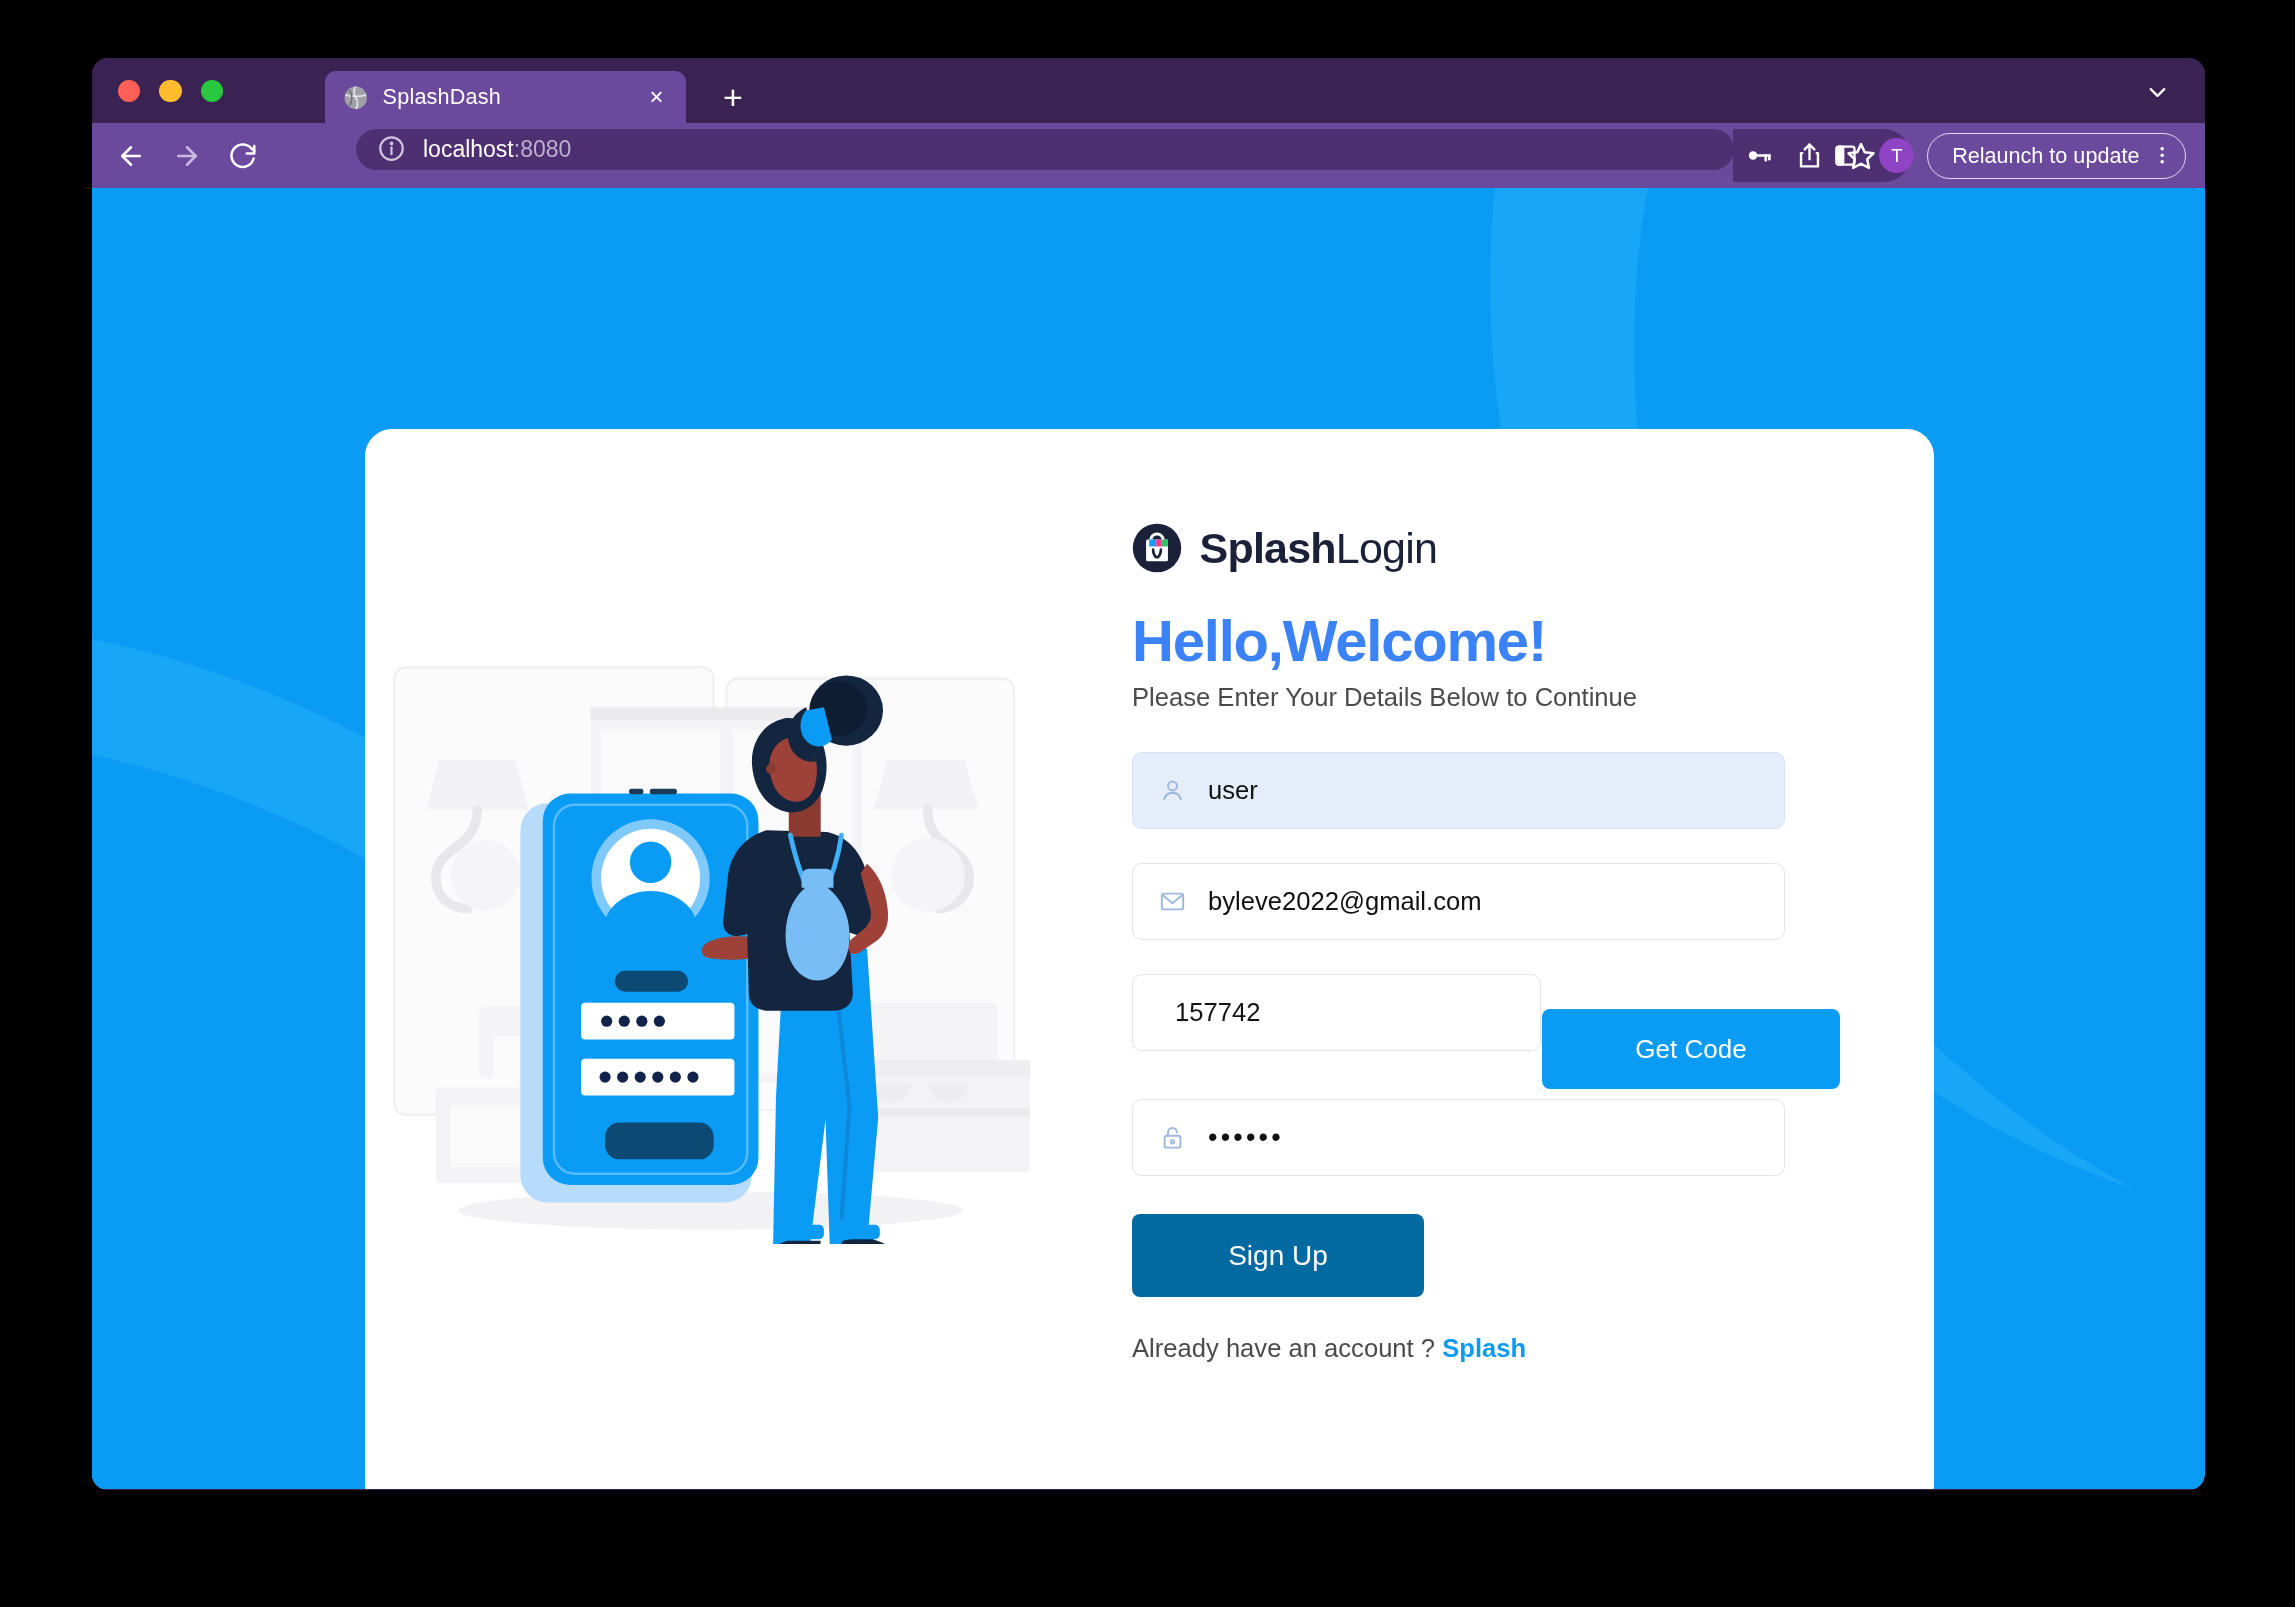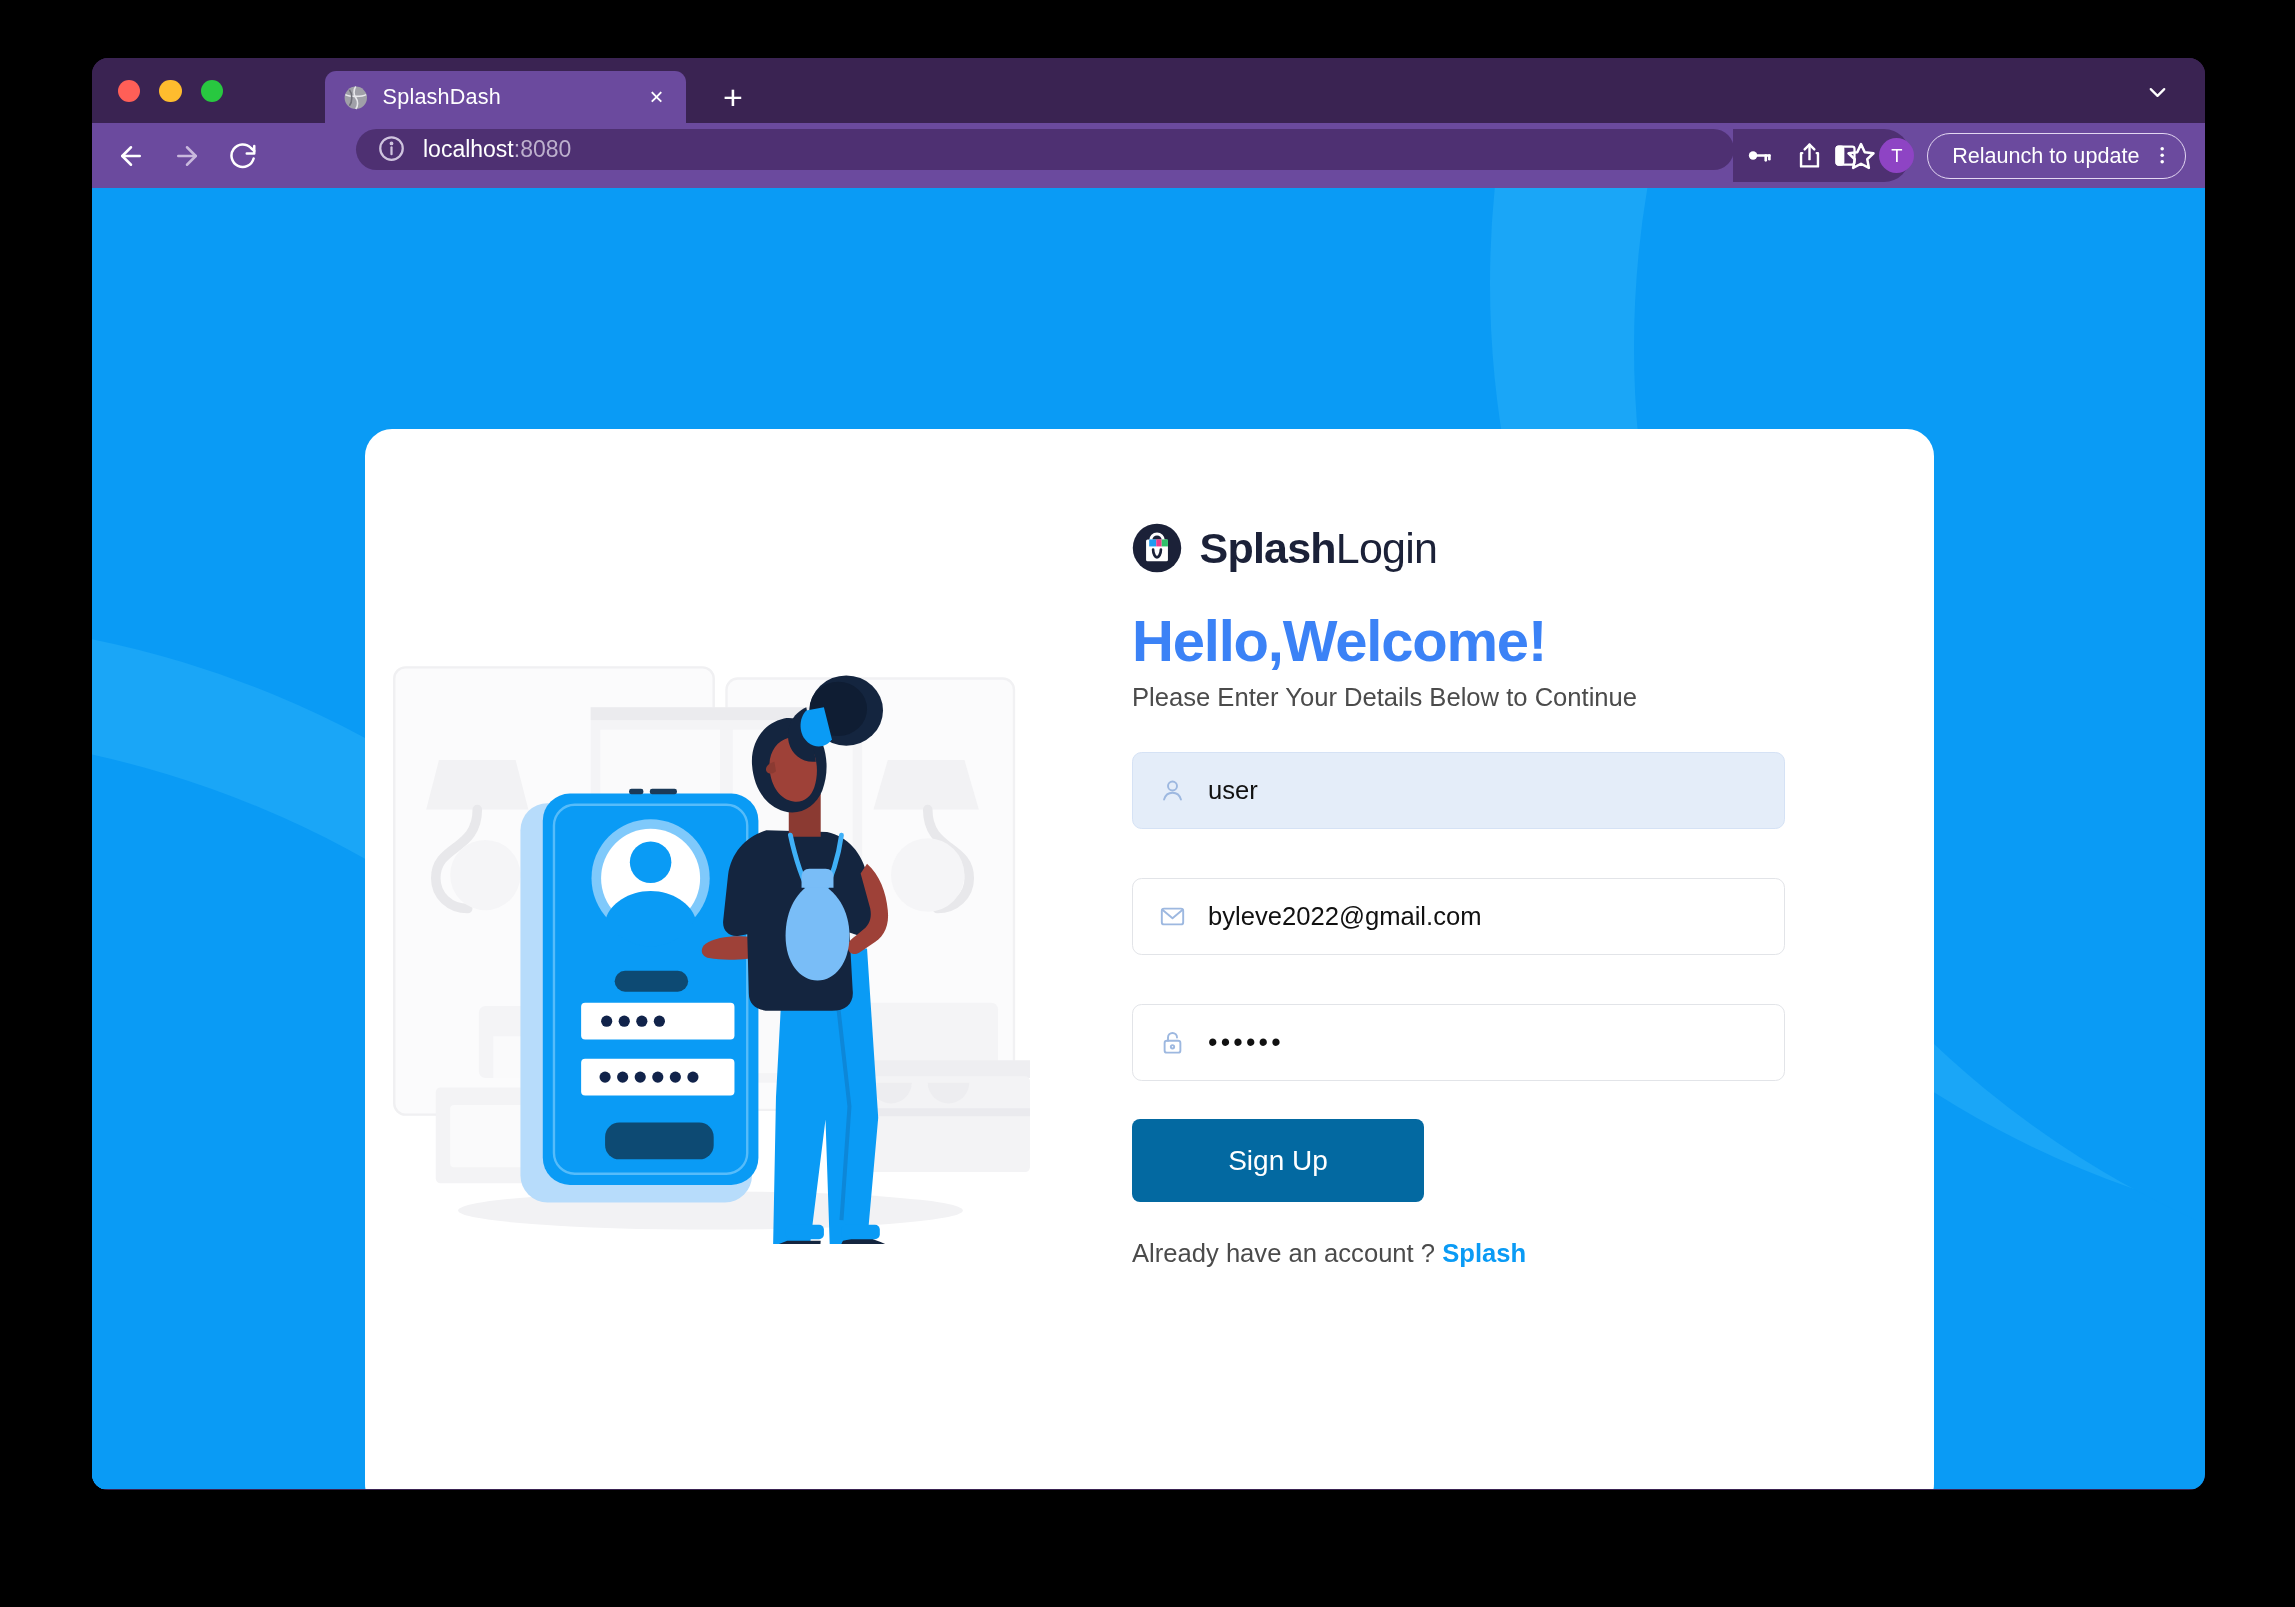--- a/index.html
+++ b/index.html
@@ -269,21 +269,21 @@
 
   .field {
     width: 653px;
     height: 77px;
     border: 1.6px solid #e2e4e8;
     border-radius: 9.6px;
     display: flex;
     align-items: center;
     padding: 0 24px;
     background: #ffffff;
-    margin-bottom: 49px;
+    margin-bottom: 34px;
   }
   .field.filled {
     background: #e4edf9;
     border-color: #d5e2f5;
   }
   .field-icon {
     flex: none;
     width: 30px; height: 30px;
     margin-right: 21px;
     display: flex; align-items: center; justify-content: center;
@@ -601,20 +601,26 @@
         <div class="field">
           <span class="field-icon">
             <svg width="27" height="27" viewBox="0 0 24 24" fill="none" stroke="#9db8e0" stroke-width="1.7" stroke-linejoin="round">
               <rect x="2.5" y="5" width="19" height="14" rx="2"></rect>
               <polyline points="2.5 5.5 12 13.5 21.5 5.5"></polyline>
             </svg>
           </span>
           <span class="field-value">byleve2022@gmail.com</span>
         </div>
 
+        <div id="code-row">
+          <div class="field" id="code-field">
+            <span class="field-value">157742</span>
+          </div>
+          <button id="get-code-button">Get Code</button>
+        </div>
 
         <div class="field" id="password-field">
           <span class="field-icon">
             <svg width="27" height="27" viewBox="0 0 24 24" fill="none" stroke="#9db8e0" stroke-width="1.7" stroke-linecap="round">
               <rect x="5" y="10.5" width="14" height="10.5" rx="2"></rect>
               <path d="M8 10.5V7.5a4 4 0 0 1 8 0"></path>
               <circle cx="12" cy="15.8" r="1.5"></circle>
             </svg>
           </span>
           <span class="field-value dots">••••••</span>

